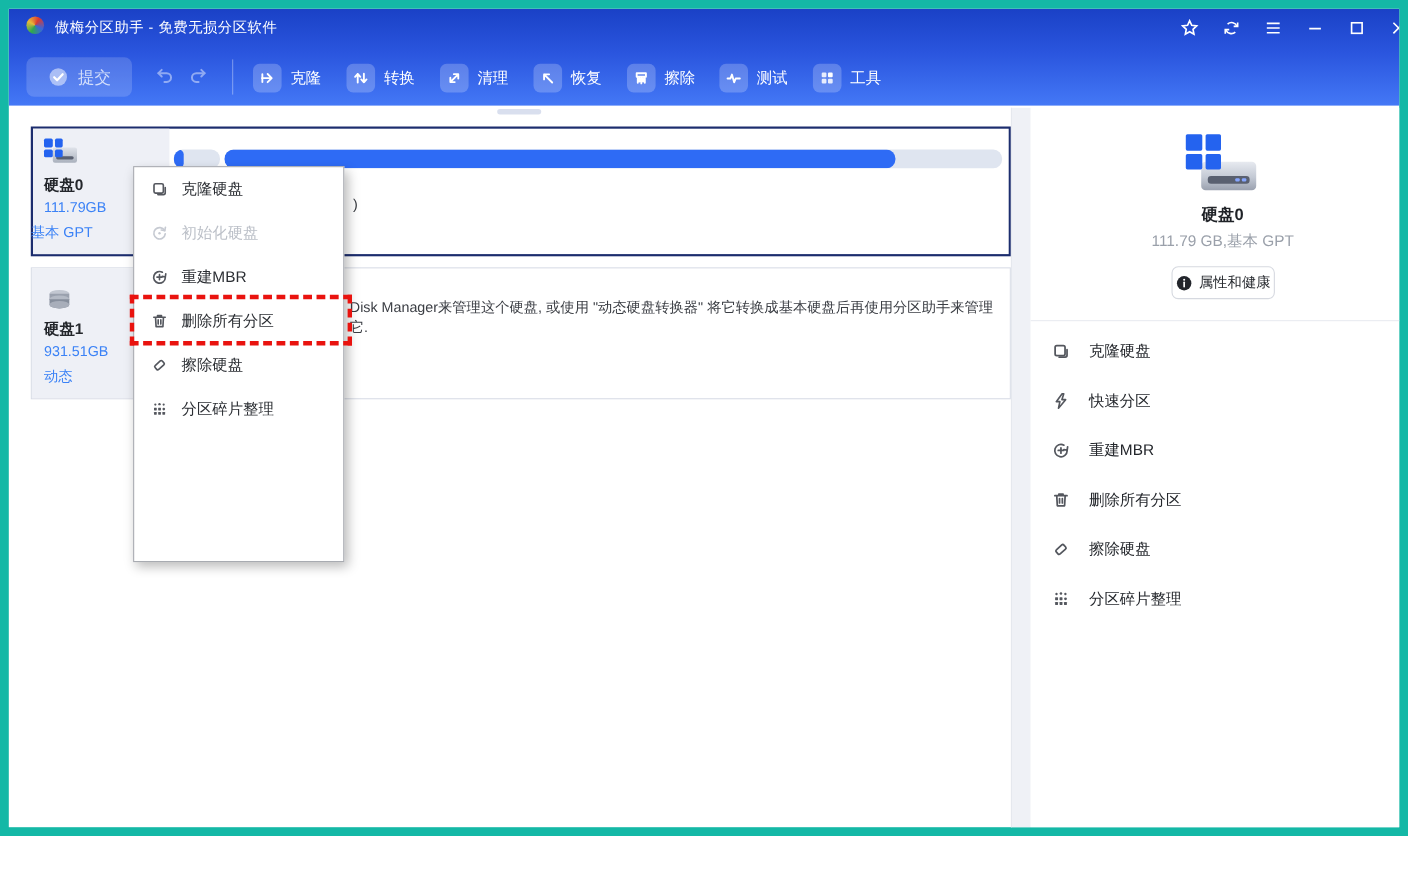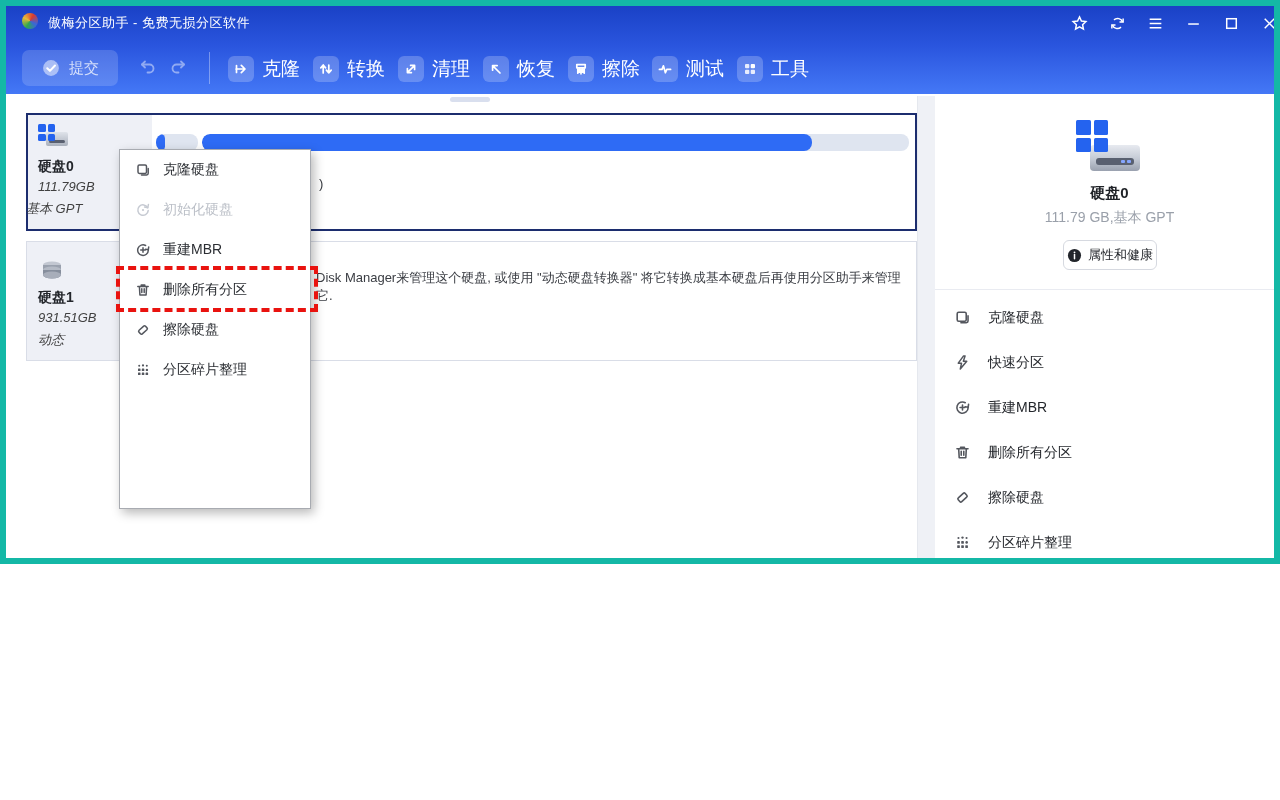--- a/index.html
+++ b/index.html
@@ -1,52 +1,52 @@
 <!DOCTYPE html>
 <html><head>
 <meta charset="utf-8">
 <style>
   * { margin:0; padding:0; box-sizing:border-box; }
   html,body { width:1280px; height:800px; }
   body { font-family:"Liberation Sans","DejaVu Sans",sans-serif; overflow:hidden; }
-  #win { position:relative; width:1280px; height:564px; background:#ffffff;
-         border:6px solid #14b8a6; overflow:hidden; }
+  #win { position:relative; width:1280px; height:760px; background:#ffffff;
+         border:8px solid #14b8a6; overflow:hidden; }
   .abs { position:absolute; }
 
   
   #header { left:0; top:0; width:1276px; height:88px;
             background:linear-gradient(180deg,#1a41c6 0%, #2a55de 45%, #4478f6 100%); }
   #titlebar { left:0; top:0; width:100%; height:30px; }
   #app-logo { left:16px; top:7px; width:16px; height:16px; border-radius:50%;
               background:conic-gradient(from 210deg,#2fa84f,#e8b93a,#d93a31,#3a66d9,#2fa84f); }
   #app-title { left:42px; top:8px; color:#ffffff; font-size:13px; letter-spacing:.5px; }
   .winctl { top:8px; width:20px; height:18px; display:flex; align-items:center; justify-content:center; cursor:default; }
   .winctl svg { stroke:#ffffff; fill:none; stroke-width:1.4; }
 
   
   #submit-btn { left:16px; top:44px; width:96px; height:36px; border-radius:7px;
                 background:rgba(255,255,255,.16); display:flex; align-items:center;
                 justify-content:center; gap:8px; color:rgba(255,255,255,.75); font-size:15px; }
   .undoredo { top:52px; width:22px; height:20px; opacity:.45; }
   #tb-divider { left:203px; top:46px; width:1px; height:32px; background:rgba(255,255,255,.35); }
-  .tbtn { top:49px; height:27px; display:flex; align-items:center; gap:8px; color:#ffffff; font-size:19px; }
+  .tbtn { top:49px; height:27px; display:flex; align-items:center; gap:8px; color:#ffffff; font-size:14px; }
   .tile { width:26px; height:26px; border-radius:6px; background:rgba(255,255,255,.22);
           display:flex; align-items:center; justify-content:center; flex:0 0 auto; }
   .tile svg { stroke:#ffffff; fill:none; stroke-width:1.7; stroke-linecap:round; stroke-linejoin:round; }
 
   
   #scroll-thumb { left:444px; top:91px; width:40px; height:5px; border-radius:3px; background:#d9dfee; }
 
   #disk0-row { left:20px; top:107px; width:891px; height:118px; background:#ffffff; border:2px solid #1c2d6e; }
   #disk1-row { left:20px; top:235px; width:891px; height:120px; background:#ffffff; border:1px solid #d9dde7; }
   .disk-card { background:#eef0f6; }
   #disk0-card { left:22px; top:109px; width:124px; height:114px; }
   #disk1-card { left:21px; top:236px; width:124px; height:118px; }
   .dname { font-size:14px; font-weight:bold; color:#23262b; }
-  .dmeta { font-size:13px; color:#404040;font-style:italic; }
+  .dmeta { font-size:13px; color:#3b82f6; }
 
   .bar-track { height:17px; border-radius:8px; background:#dfe5f0; overflow:hidden; }
   .bar-fill { height:100%; background:#2e6bf5; border-radius:8px; }
   #bar-small { left:150px; top:128px; width:42px; }
   #bar-small .bar-fill { width:9px; }
   #bar-main  { left:196px; top:128px; width:707px; }
   #bar-main .bar-fill { width:610px; }
 
   #part-fragment { left:313px; top:170px; font-size:13px; color:#35383e; }
   #disk1-msg { left:310px; top:263px; width:595px; font-size:13px; color:#3a3d43; }

